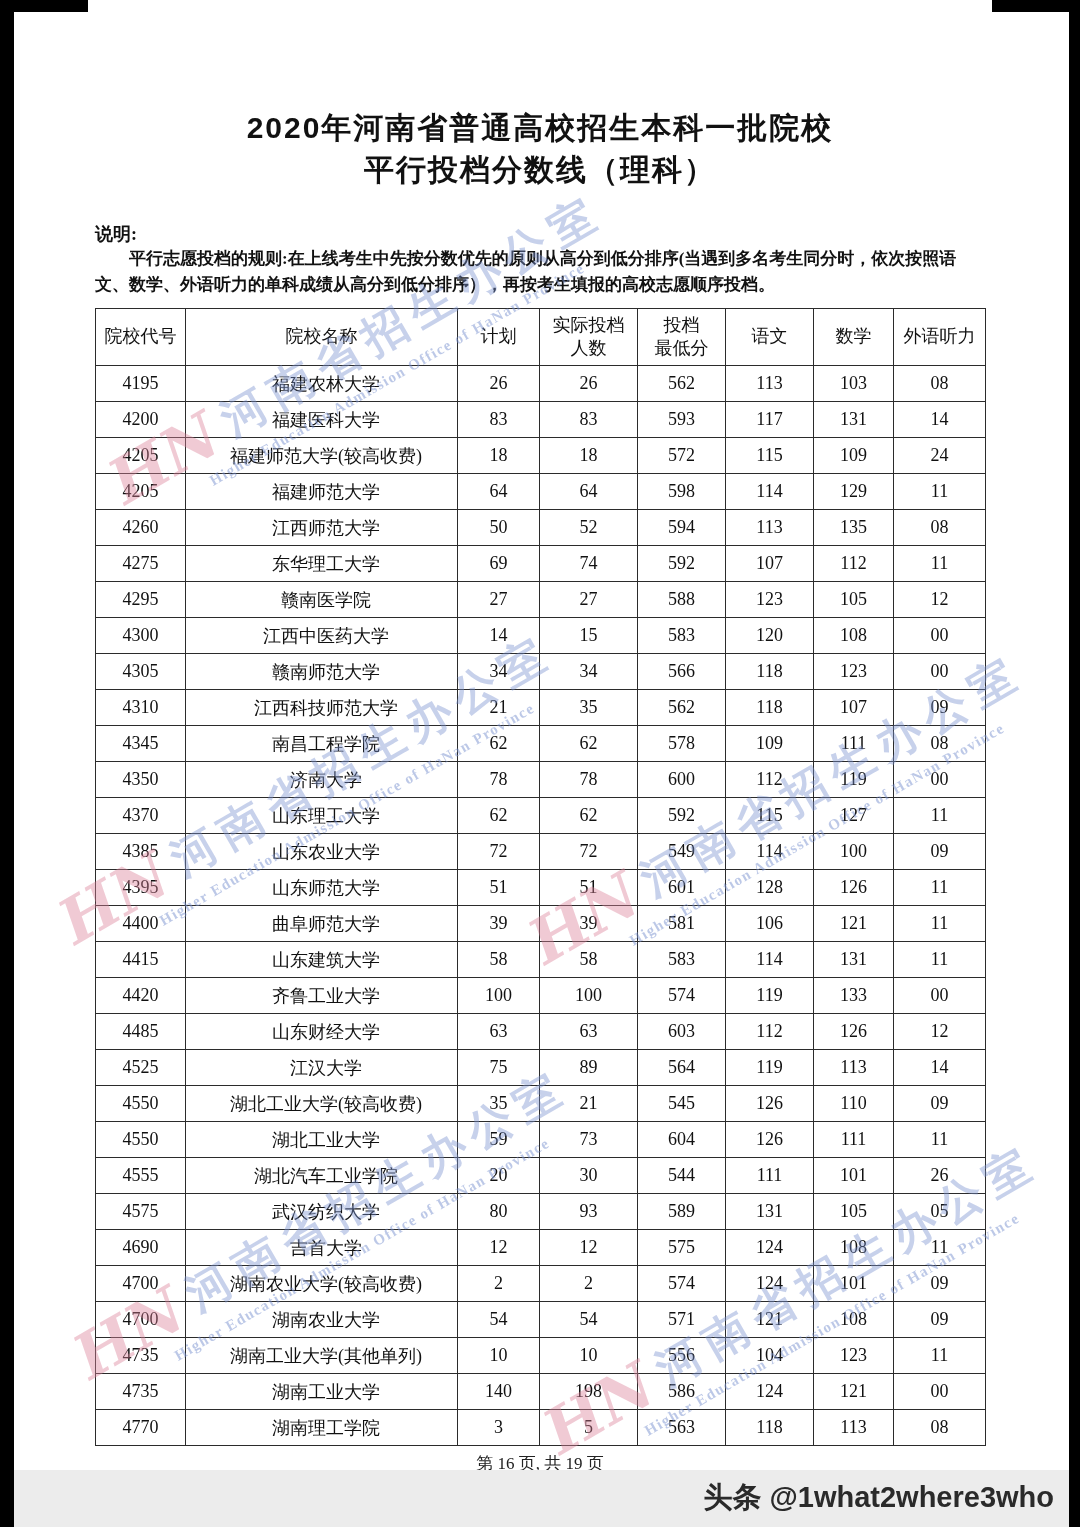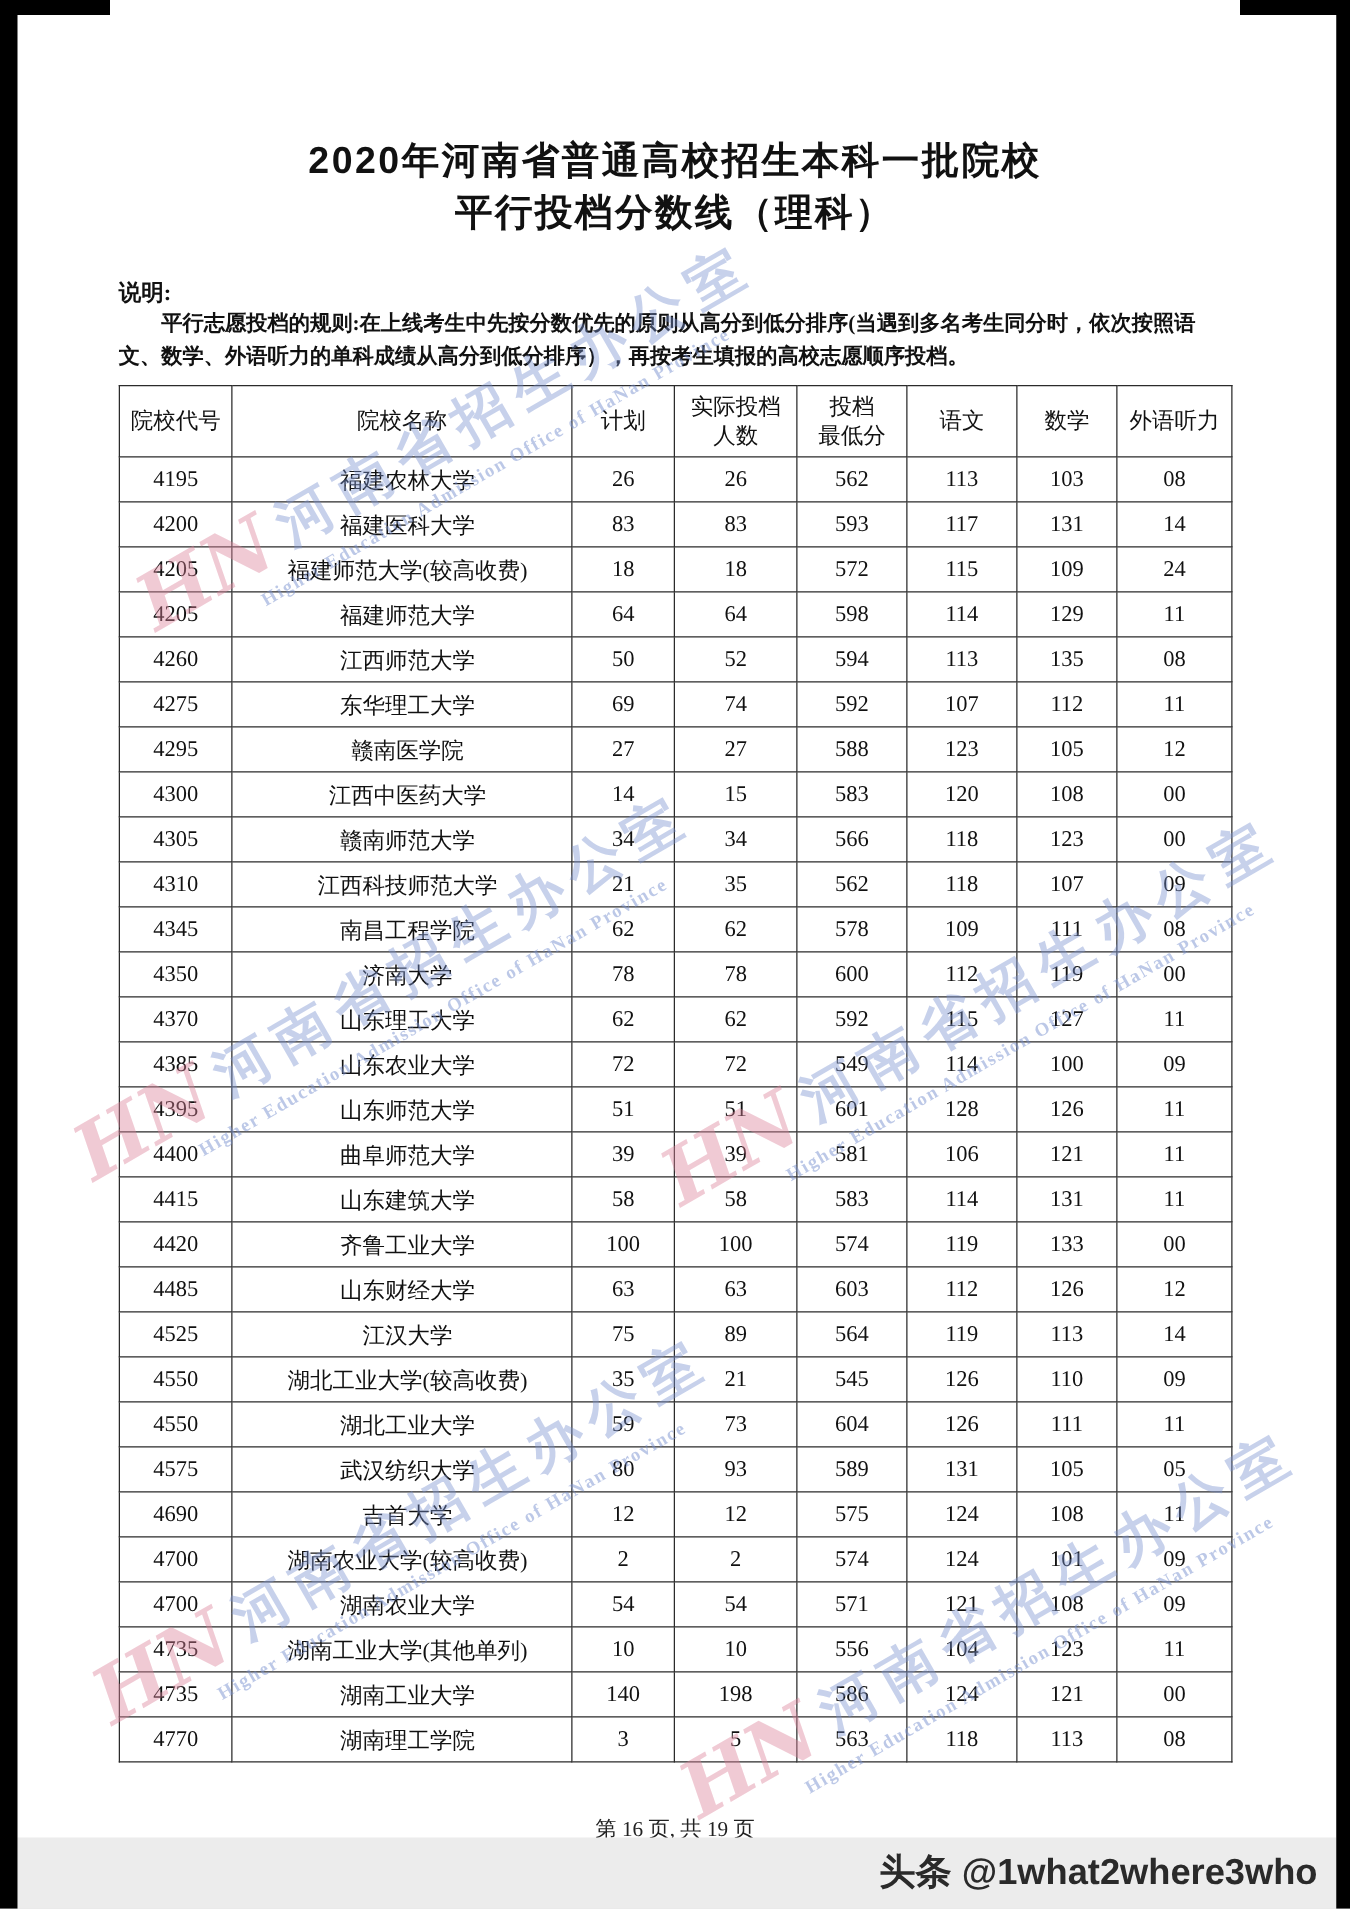--- a/index.html
+++ b/index.html
@@ -350,20 +350,30 @@
           <td>4550</td>
           <td class="c-name">湖北工业大学</td>
           <td>59</td>
           <td>73</td>
           <td>604</td>
           <td>126</td>
           <td>111</td>
           <td>11</td>
         </tr>
         <tr>
+          <td>4555</td>
+          <td class="c-name">湖北汽车工业学院</td>
+          <td>20</td>
+          <td>30</td>
+          <td>544</td>
+          <td>111</td>
+          <td>101</td>
+          <td>26</td>
+        </tr>
+        <tr>
           <td>4575</td>
           <td class="c-name">武汉纺织大学</td>
           <td>80</td>
           <td>93</td>
           <td>589</td>
           <td>131</td>
           <td>105</td>
           <td>05</td>
         </tr>
         <tr>

